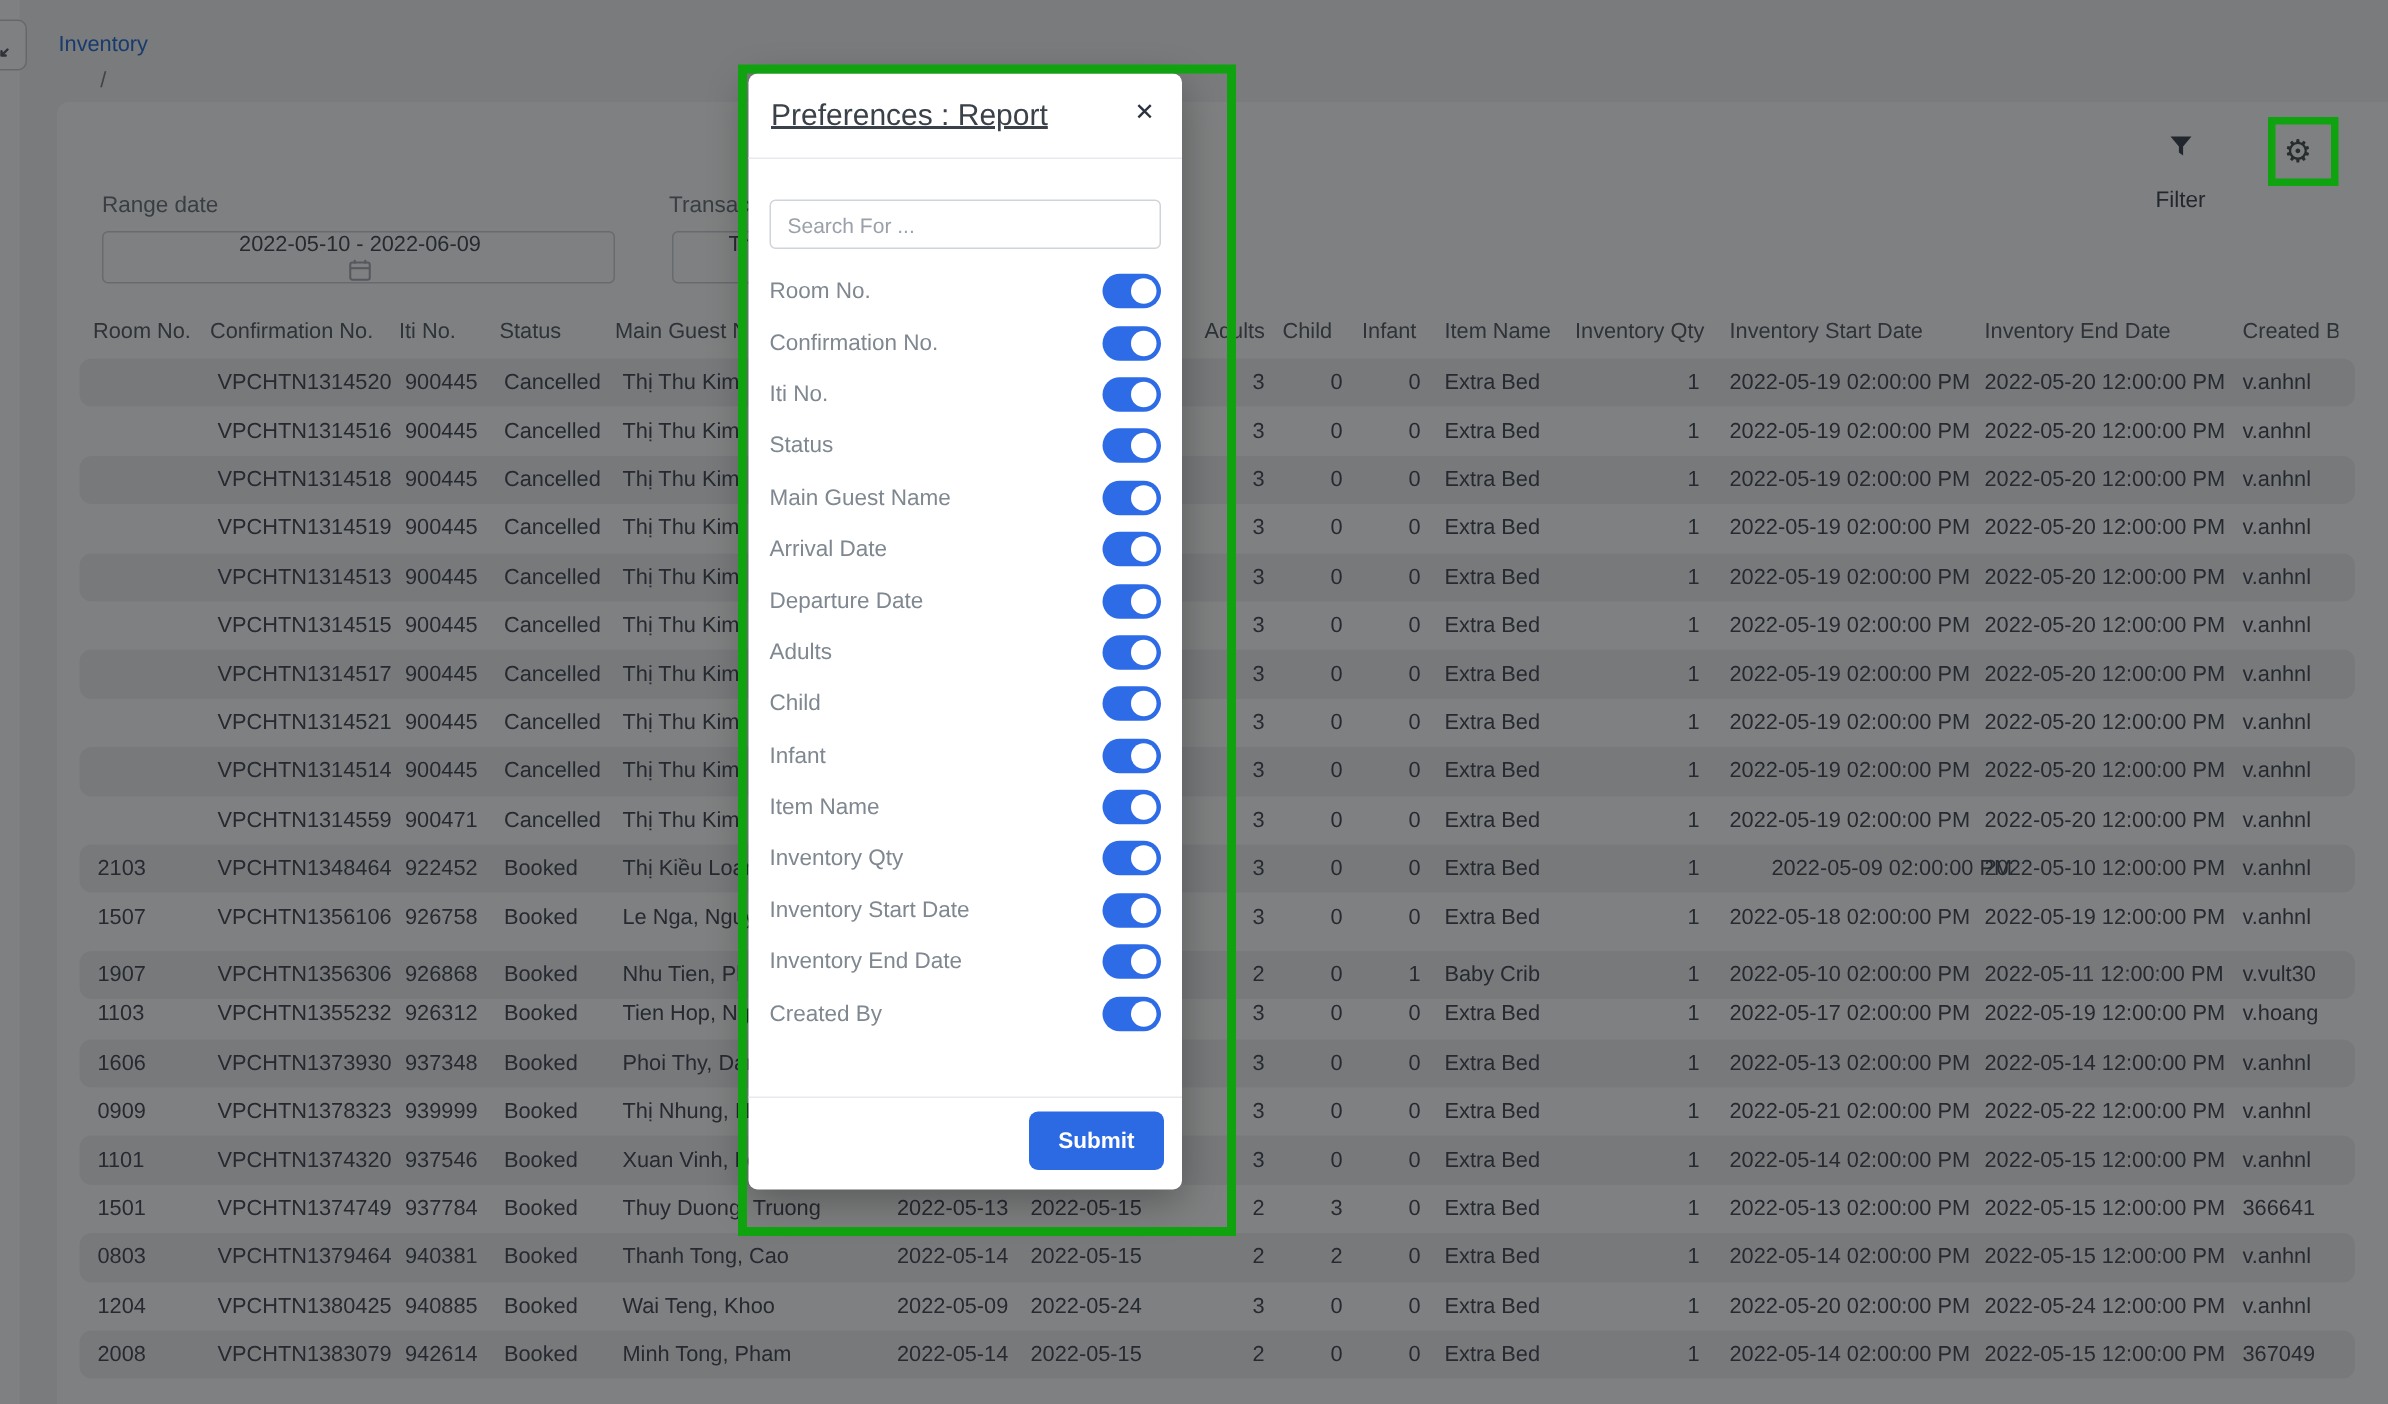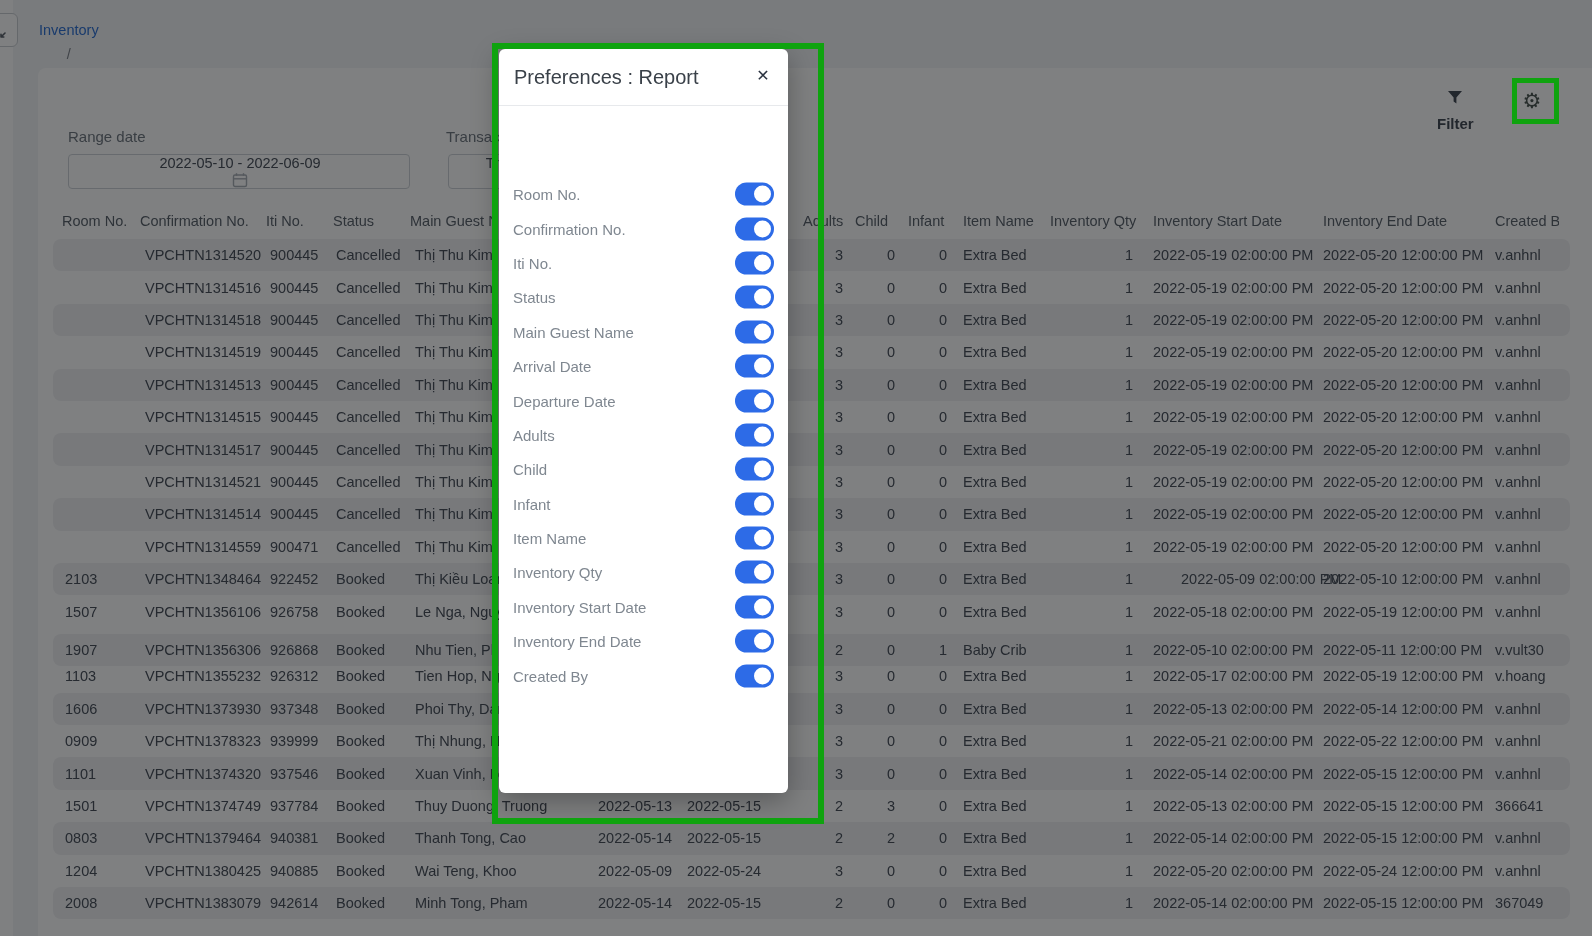--- a/index.html
+++ b/index.html
@@ -13,22 +13,22 @@
     border:1px solid #c9cdd2;border-radius:6px;display:flex;align-items:center;
     justify-content:flex-end;padding-right:2px;box-sizing:border-box;}
   
   #breadcrumb{left:39px;top:22px;height:22px;display:flex;align-items:center;gap:8px;font-size:14.5px;}
   #breadcrumb .link{color:#2b6fd4;}
   #breadcrumb .sep{color:#7c828a;}
   #breadcrumb .current{color:#3b424c;font-weight:700;}
   
   #card{left:38px;top:68px;width:1560px;height:900px;background:#fff;border-radius:8px;}
   
-  #filter-btn{left:1437px;top:90px;height:22px;display:flex;align-items:center;gap:10px;
-    font-size:15px;color:#3e4550;cursor:pointer;font-weight:bold;}
+  #filter-btn{left:1437px;top:90px;height:22px;display:flex;align-items:center;gap:20px;
+    font-size:15px;color:#3e4550;cursor:pointer;}
   #gear-btn{left:1519px;top:88px;width:26px;height:26px;font-size:21px;color:#47534e;
     display:flex;align-items:center;justify-content:center;cursor:pointer;}
   
   .f-label{font-size:15px;color:#6d757e;}
   #range-label{left:68px;top:128px;}
   #range-input{left:68px;top:154px;width:342px;height:35px;background:#fff;border:1px solid #cdd2d8;
     border-radius:4px;box-sizing:border-box;display:flex;align-items:center;padding:0 12px 0 14px;
     font-size:14.5px;color:#454c57;}
   #range-input .val{flex:1;}
   #trans-label{left:446px;top:128px;}
@@ -40,21 +40,21 @@
   .th{position:absolute;top:5px;font-size:14.5px;color:#565e68;white-space:nowrap;}
   .trow{position:absolute;left:0;width:100%;height:32.4px;}
   .stripe{position:absolute;left:53px;width:1517px;top:0;bottom:0;background:#f0f1f3;border-radius:8px;}
   .td{position:absolute;top:50%;transform:translateY(-50%);font-size:14.5px;color:#454c57;white-space:nowrap;}
   .clip{width:64px;overflow:hidden;}
   
   #backdrop{left:0;top:0;width:1592px;height:936px;background:rgba(10,11,14,0.52);z-index:50;}
   #modal{left:499px;top:49px;width:289px;height:744px;background:#fff;border-radius:6px;z-index:60;
     box-shadow:0 8px 28px rgba(0,0,0,.3);}
   #modal-header{position:absolute;left:0;right:0;top:0;height:56px;border-bottom:1px solid #e7e9ec;}
-  #modal-title{position:absolute;left:15px;top:0;line-height:56px;font-size:20px;color:#3a4149;}
+  #modal-title{position:absolute;left:15px;top:0;line-height:56px;font-size:20px;color:#3a4149;text-decoration:underline;}
   #modal-close{position:absolute;right:15px;top:17px;width:20px;height:20px;font-size:16px;font-weight:700;
     color:#2b3340;text-align:center;line-height:20px;cursor:pointer;}
   #modal-search{position:absolute;left:14px;top:84px;width:261px;height:33px;border:1px solid #cfd4da;
     border-radius:4px;box-sizing:border-box;font-size:14px;color:#454c57;padding:0 11px;outline:none;
     font-family:"Liberation Sans","DejaVu Sans",sans-serif;}
   #modal-search::placeholder{color:#9aa1a9;}
   #toggle-list{position:absolute;left:14px;right:14px;top:128px;}
   .t-row{position:relative;height:34.4px;}
   .t-label{position:absolute;left:0;top:50%;transform:translateY(-50%);font-size:15px;color:#7f8790;}
   .sw{position:absolute;right:0;top:50%;transform:translateY(-50%);width:39px;height:23px;
@@ -471,20 +471,21 @@
     </div>
   </div>
 
 <div id="backdrop" class="abs"></div>
 
 <div id="modal" class="abs">
   <div id="modal-header">
     <div id="modal-title">Preferences : Report</div>
     <div id="modal-close">✕</div>
   </div>
+  <input id="modal-search" type="text" placeholder="Search For ..." style="">
   <div id="toggle-list">
       <div class="t-row">
         <span class="t-label">Room No.</span>
         <div class="sw" style="background: rgb(45, 107, 231);">
           <div class="knob"></div>
         </div>
       </div>
       <div class="t-row">
         <span class="t-label">Confirmation No.</span>
         <div class="sw" style="background: rgb(45, 107, 231);">
@@ -563,16 +564,19 @@
           <div class="knob"></div>
         </div>
       </div>
       <div class="t-row">
         <span class="t-label">Created By</span>
         <div class="sw" style="background: rgb(45, 107, 231);">
           <div class="knob"></div>
         </div>
       </div>
     </div>
+  <div id="modal-footer">
+    <button id="submit-btn">Submit</button>
+  </div>
 </div>
 
 <div id="annot-modal" class="annot" style="border-color: rgb(15, 163, 15);"></div>
 <div id="annot-gear" class="annot" style="border-color: rgb(15, 163, 15);"></div>
 
 </body></html>

